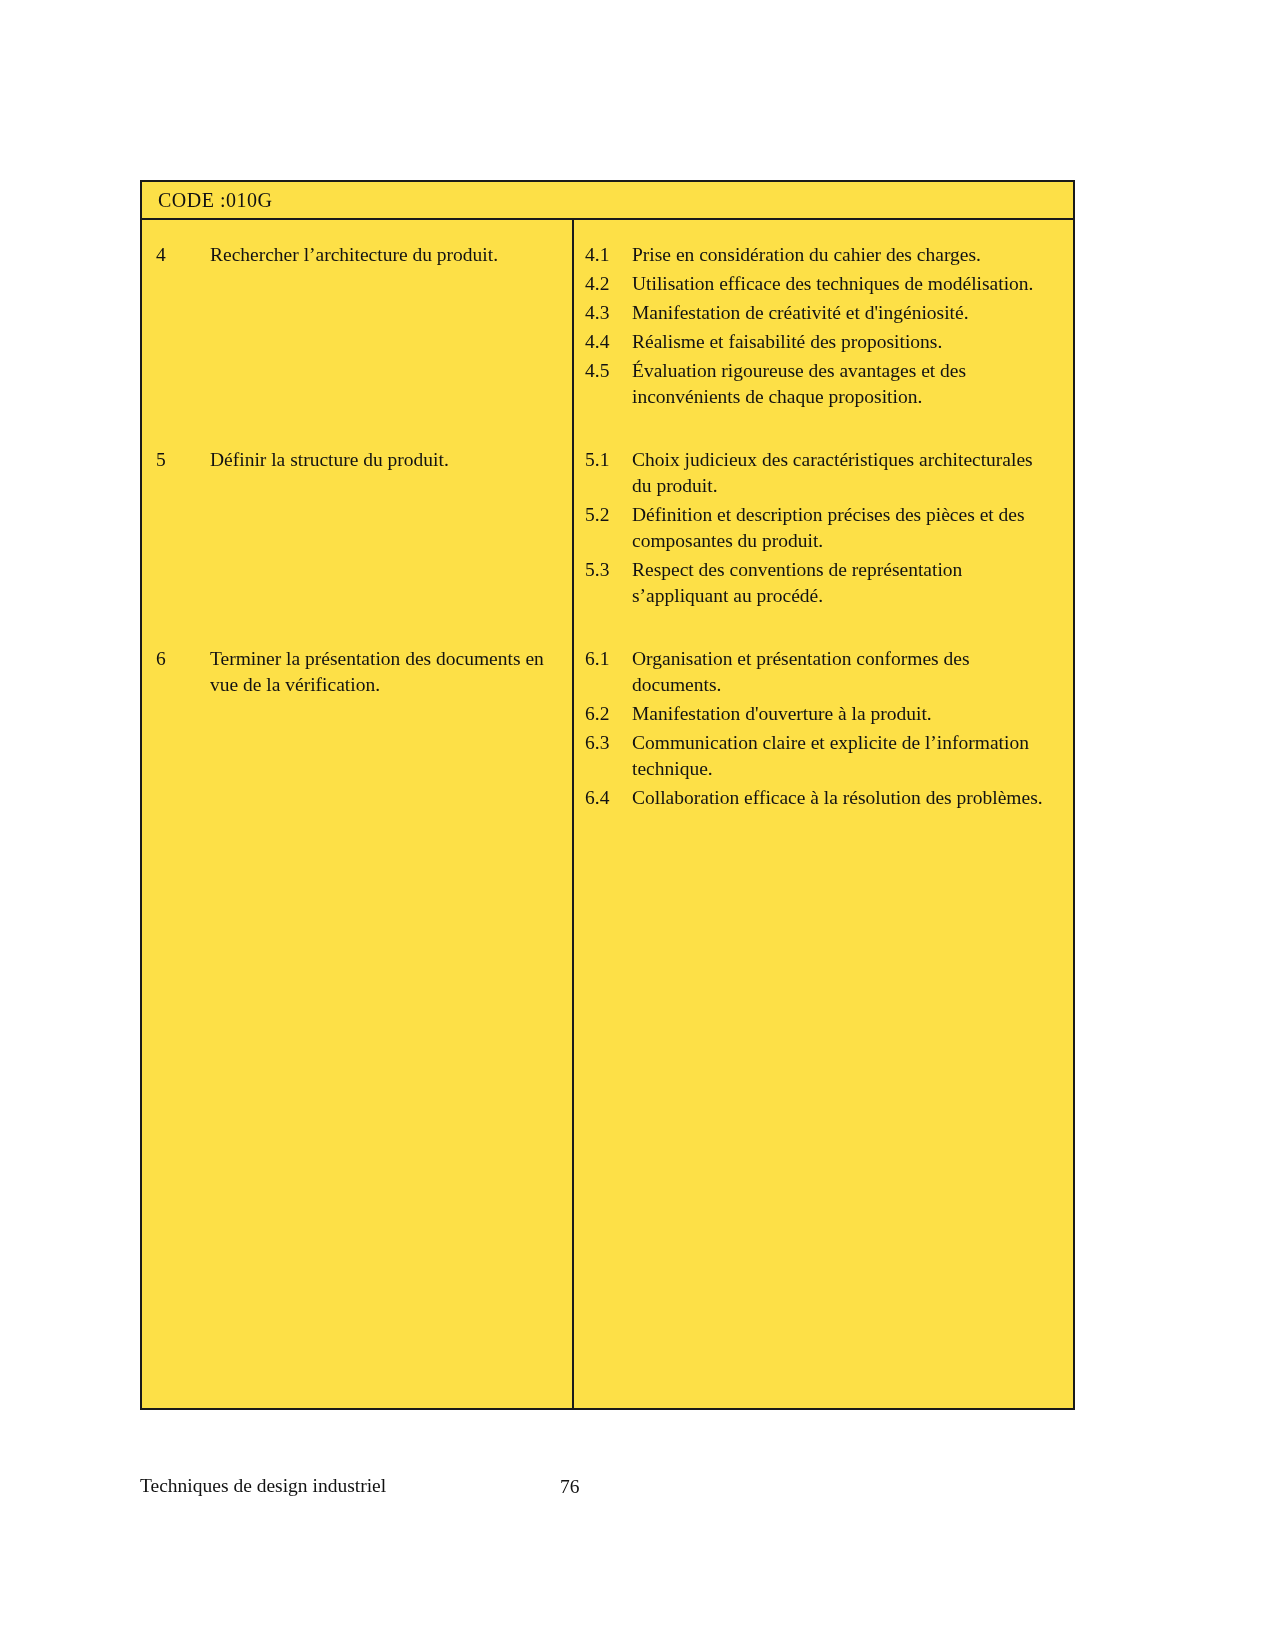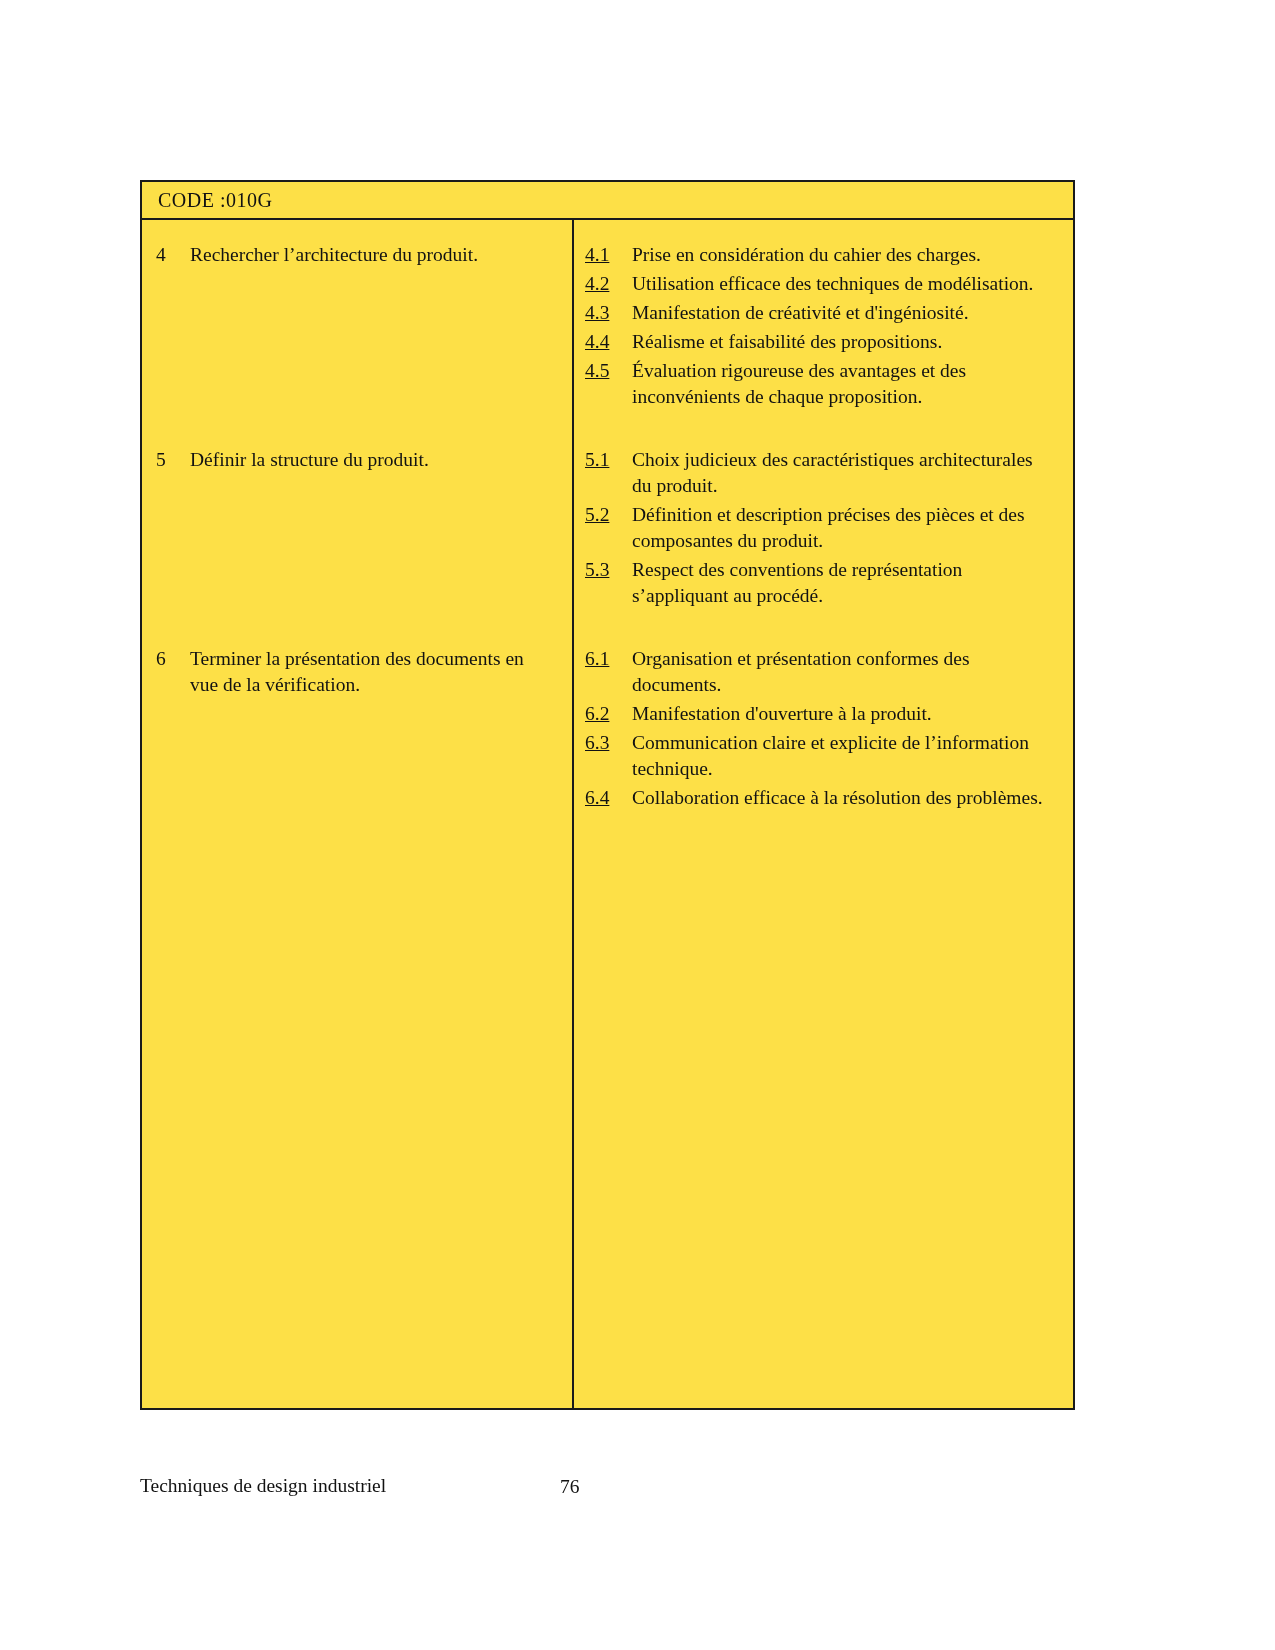--- a/index.html
+++ b/index.html
@@ -56,33 +56,33 @@
     width: 430px;
     flex: 0 0 430px;
     display: flex;
     padding: 0 18px 0 14px;
     font-size: 19.5px;
     line-height: 26px;
   }
   .obj .num {
     flex: 0 0 34px;
   }
-  .obj .txt { flex: 1; }
+  .obj .txt { flex: 1; margin-left: 20px; }
   .crit {
     flex: 1;
     padding-left: 13px;
     padding-right: 20px;
   }
   .item {
     display: flex;
     font-size: 19.5px;
     line-height: 26px;
     margin-bottom: 3px;
   }
-  .item .cnum { flex: 0 0 47px; text-decoration: underline; }
+  .item .cnum { flex: 0 0 47px; }
   .item .ctxt { flex: 1; }
   .footer {
     position: absolute;
     left: 0;
     top: 1475px;
     width: 1275px;
     font-size: 19.5px;
   }
   .footer .fleft {
     position: absolute;

